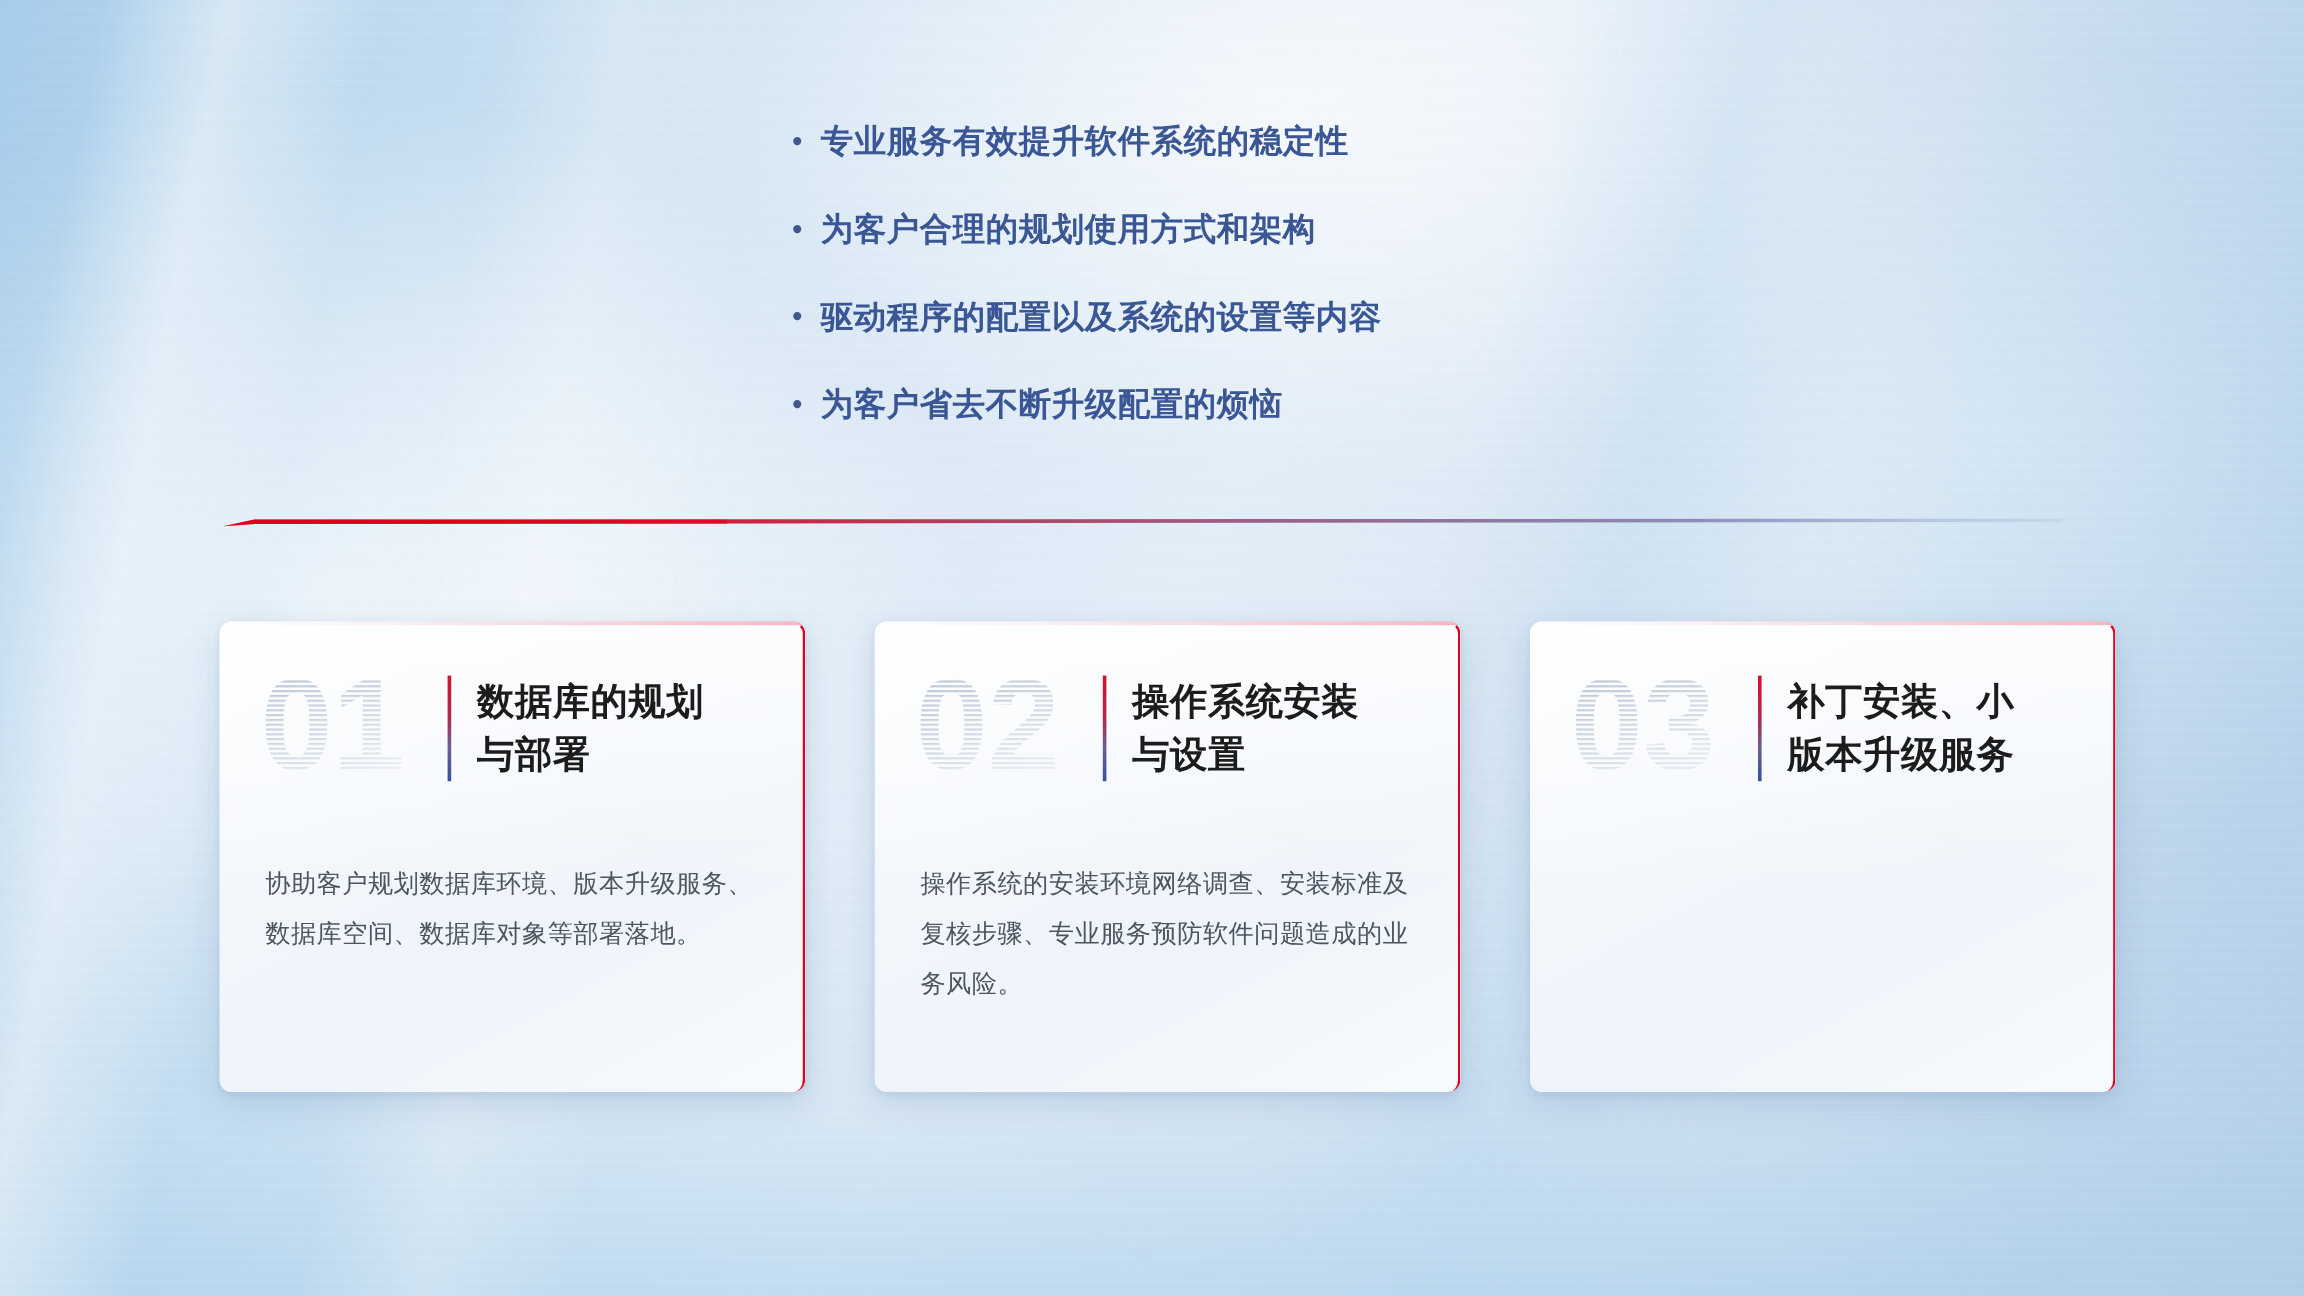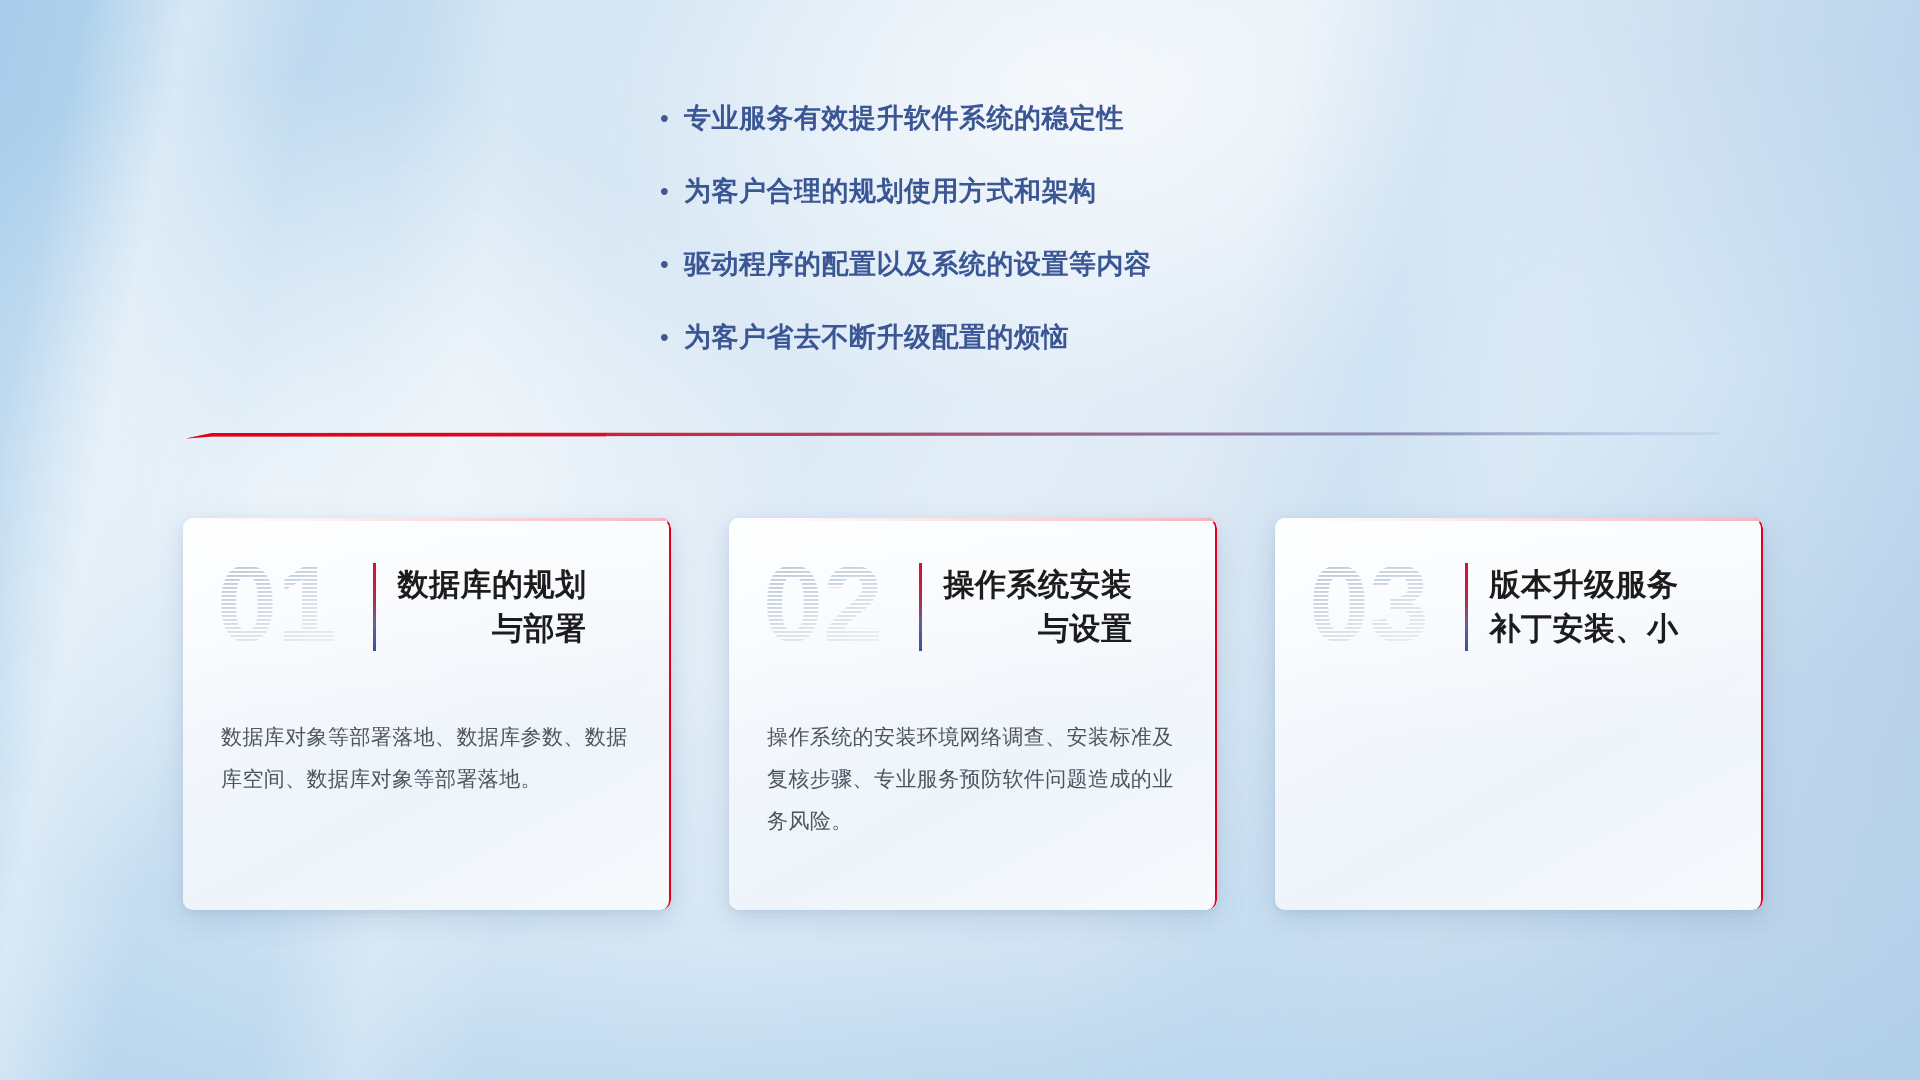--- a/index.html
+++ b/index.html
@@ -117,21 +117,20 @@
     position:relative;width:150px;height:104px;flex:0 0 150px;
   }
   .numWrap svg{display:block;width:100%;height:100%;}
   .vrule{
     width:2.6px;height:88px;flex:0 0 2.6px;margin:0 22px 0 6px;
     background:linear-gradient(to bottom,#d8102a 0%,#b2284e 40%,#6e5e93 68%,#33529e 100%);
   }
   .cardTitle{
     font-size:31px;line-height:44px;font-weight:700;color:#1c1c1c;
     letter-spacing:.5px;
-    text-align:right;
   }
   .cardBody{
     position:relative;
     padding:60px 40px 0 38px;
     font-size:21px;line-height:42px;color:#4d5560;letter-spacing:.4px;
   }
 </style>
 </head>
 <body>
 
@@ -221,21 +220,21 @@
           </defs>
           <rect x="0" y="0" width="150" height="104" fill="url(#stripes1)" mask="url(#numMask1)"></rect>
         </svg>
       </div>
       <div class="vrule"></div>
       <div>
         <div class="cardTitle">数据库的规划</div>
         <div class="cardTitle">与部署</div>
       </div>
     </div>
-    <div class="cardBody">数据库对象等部署落地、数据库参数、数据库空间、数据库对象等部署落地。</div>
+    <div class="cardBody">协助客户规划数据库环境、版本升级服务、数据库空间、数据库对象等部署落地。</div>
   </div>
 
   <div class="card">
     <div class="cardTopEdge"></div>
     <div class="cardGloss"></div>
     <div class="cardHead">
       <div class="numWrap">
         <svg viewBox="0 0 150 104" aria-hidden="true">
           <defs>
             <pattern id="stripes2" width="4" height="4" patternUnits="userSpaceOnUse">
@@ -281,19 +280,19 @@
             </linearGradient>
             <mask id="numMask3">
               <text x="0" y="86" font-family="'Liberation Sans',sans-serif" font-size="108" font-weight="700" fill="url(#numFade3)">03</text>
             </mask>
           </defs>
           <rect x="0" y="0" width="150" height="104" fill="url(#stripes3)" mask="url(#numMask3)"></rect>
         </svg>
       </div>
       <div class="vrule"></div>
       <div>
+        <div class="cardTitle">补丁安装、小</div>
         <div class="cardTitle">版本升级服务</div>
-        <div class="cardTitle">补丁安装、小</div>
       </div>
     </div>
   </div>
 
 </div>
 
 </body></html>

